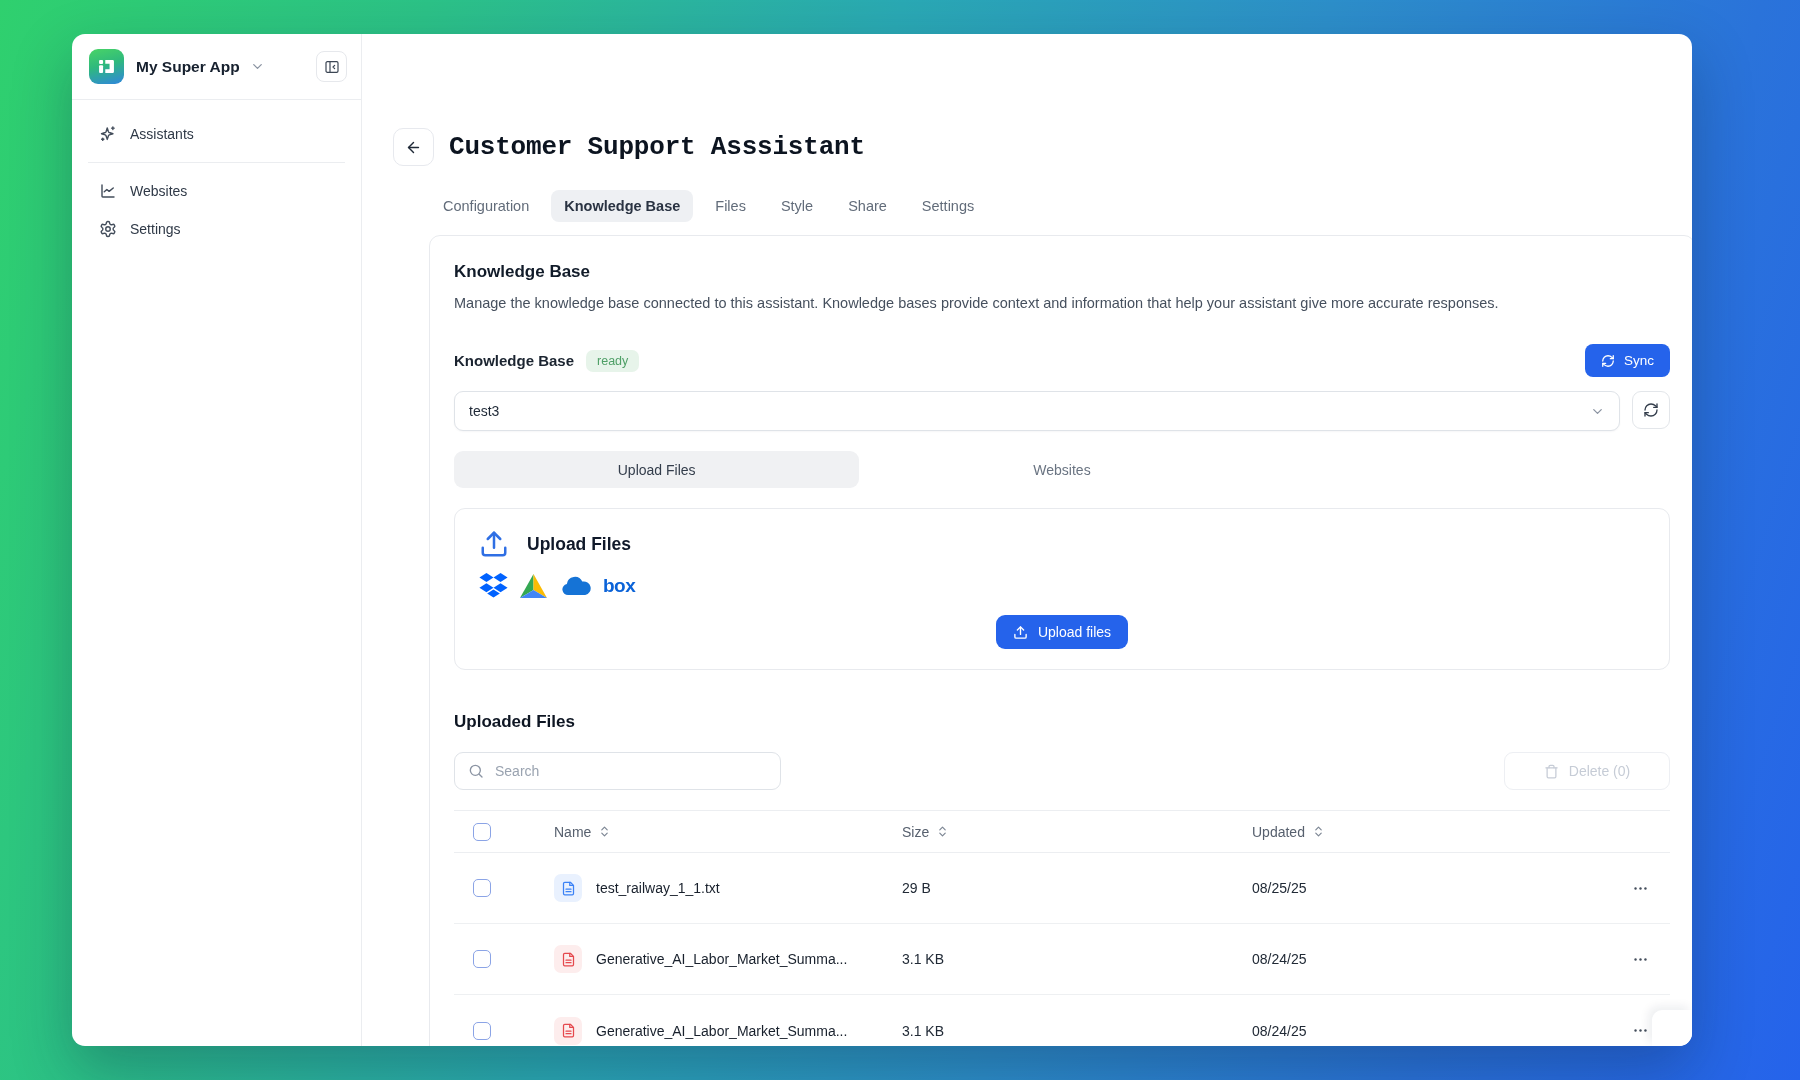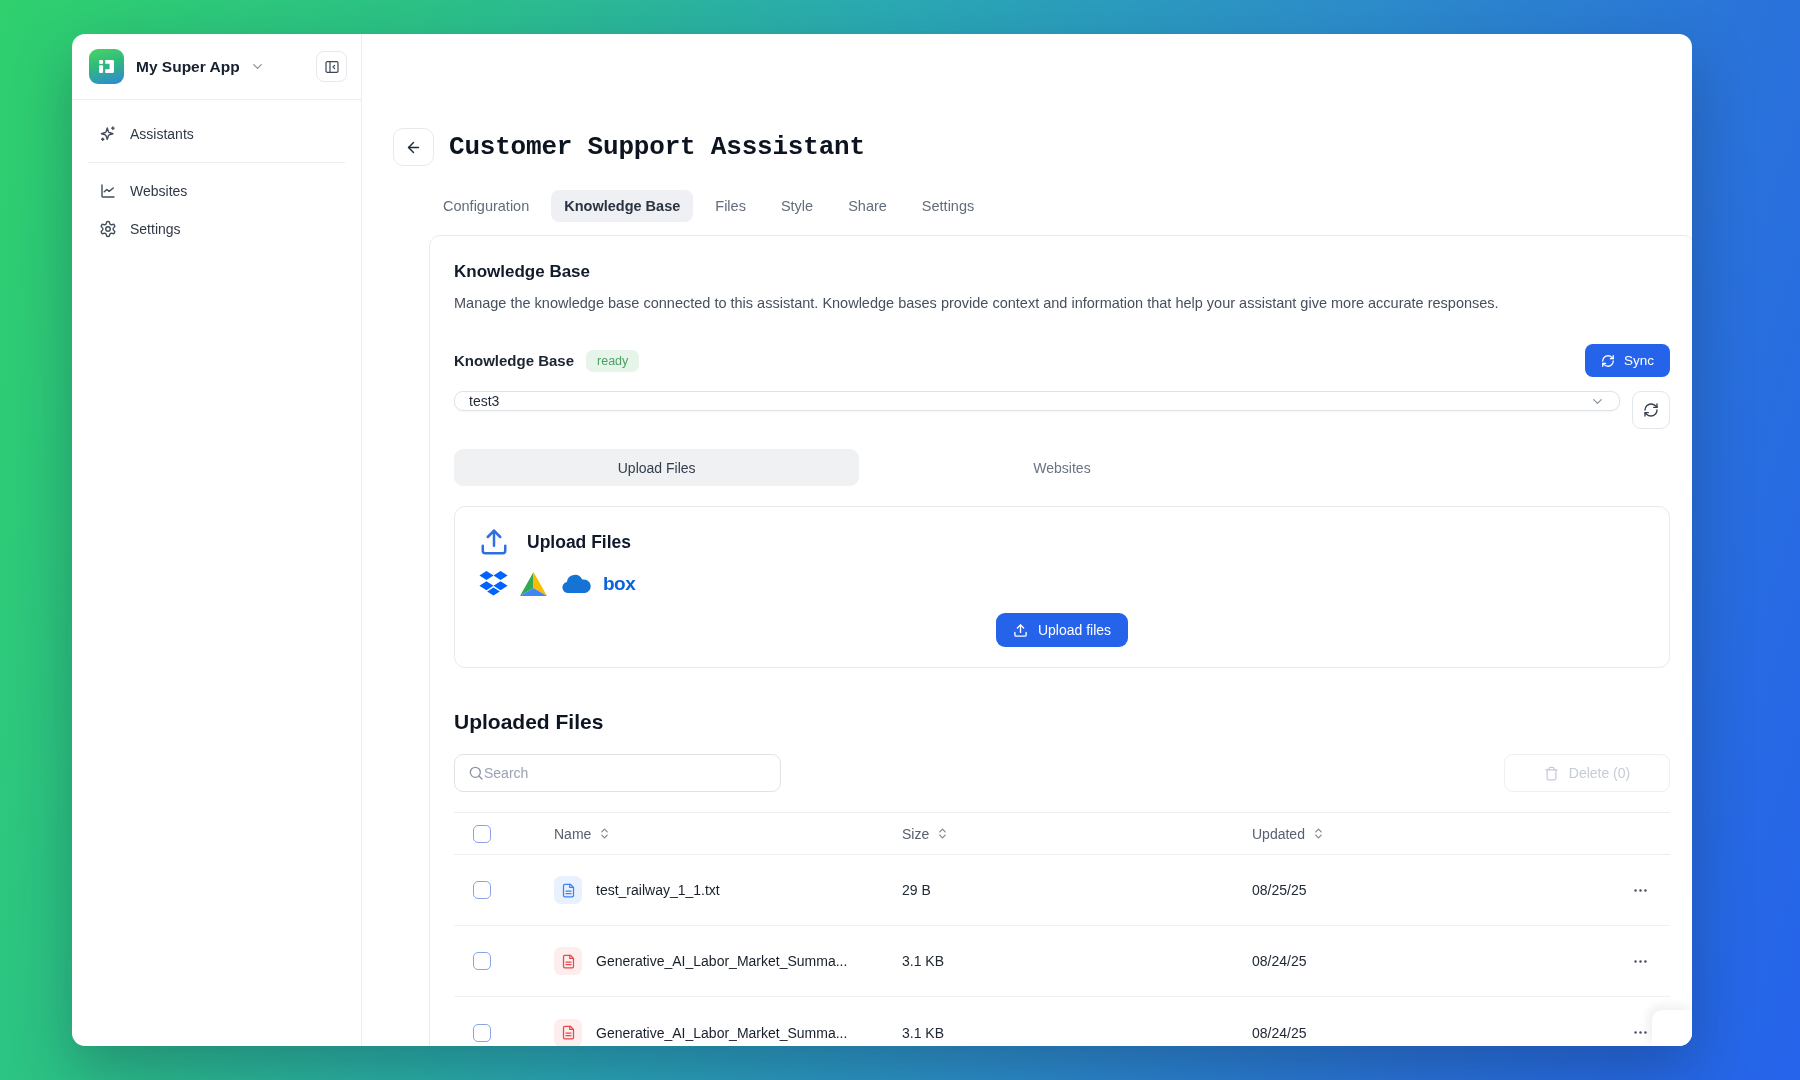--- a/index.html
+++ b/index.html
@@ -74,21 +74,21 @@
   .badge {
     margin-left:12px; font-size:12.5px; color:#4e9f66; background:#e7f4ea;
     padding:4px 11px; border-radius:7px; font-weight:400;
   }
   .sync-btn {
     margin-left:auto; display:flex; align-items:center; gap:9px; height:33px; padding:0 16px;
     background:#2563eb; color:#fff; border:none; border-radius:8px; font-size:13.5px; font-weight:500;
   }
   .select-row { display:flex; gap:12px; margin-top:14px; }
   .select {
-    flex:1; height:20px; border:1px solid #dfe3e8; border-radius:9px; background:#fff;
+    flex:1; height:40px; border:1px solid #dfe3e8; border-radius:9px; background:#fff;
     display:flex; align-items:center; padding:0 14px; font-size:14px; color:#1f2937;
     box-shadow:0 1px 2px rgba(16,24,40,.04);
   }
   .select .chev { margin-left:auto; }
   .icon-btn {
     width:38px; height:38px; border-radius:9px; border:1px solid #e3e6ea; background:#fff;
     display:flex; align-items:center; justify-content:center; color:#333d4b;
   }
   .source-tabs { display:grid; grid-template-columns:1fr 1fr 1fr; margin-top:20px; height:37px; }
   .source-tab {
@@ -98,25 +98,25 @@
   .upload-panel { margin-top:20px; border:1px solid #e8eaee; border-radius:11px; padding:20px 24px 20px; }
   .upload-head { display:flex; align-items:center; gap:18px; color:#2f6fe4; }
   .upload-head h3 { font-size:17.5px; font-weight:700; color:#10192a; }
   .providers { display:flex; align-items:center; gap:11px; margin-top:13px; }
   .box-word { font-size:19px; font-weight:700; color:#0b63d8; letter-spacing:-.5px; line-height:1; }
   .upload-btn-row { display:flex; justify-content:center; margin-top:16px; }
   .upload-btn {
     display:flex; align-items:center; gap:10px; height:34px; padding:0 17px;
     background:#2563eb; color:#fff; border:none; border-radius:9px; font-size:14px; font-weight:500;
   }
-  .files-heading { margin-top:42px; font-size:21px; font-weight:700; color:#0d1522; }
+  .files-heading { margin-top:42px; font-size:17px; font-weight:700; color:#0d1522; }
   .files-controls { display:flex; align-items:center; margin-top:20px; }
   .search {
     width:327px; height:38px; border:1px solid #dfe3e8; border-radius:9px;
-    display:flex; align-items:center; padding:0 13px; color:#8b94a3;
+    display:flex; align-items:center; gap:11px; padding:0 13px; color:#8b94a3;
   }
   .search input { border:none; outline:none; font-size:14px; width:100%; font-family:inherit; color:#1f2937; }
   .search input::placeholder { color:#9aa3b0; }
   .delete-btn {
     margin-left:auto; display:flex; align-items:center; justify-content:center; gap:10px;
     width:166px; height:38px; border:1px solid #edeff3; border-radius:9px; background:#fff;
     font-size:14px; font-weight:500; color:#c6ccd6;
   }
   
   .table { margin-top:20px; }

